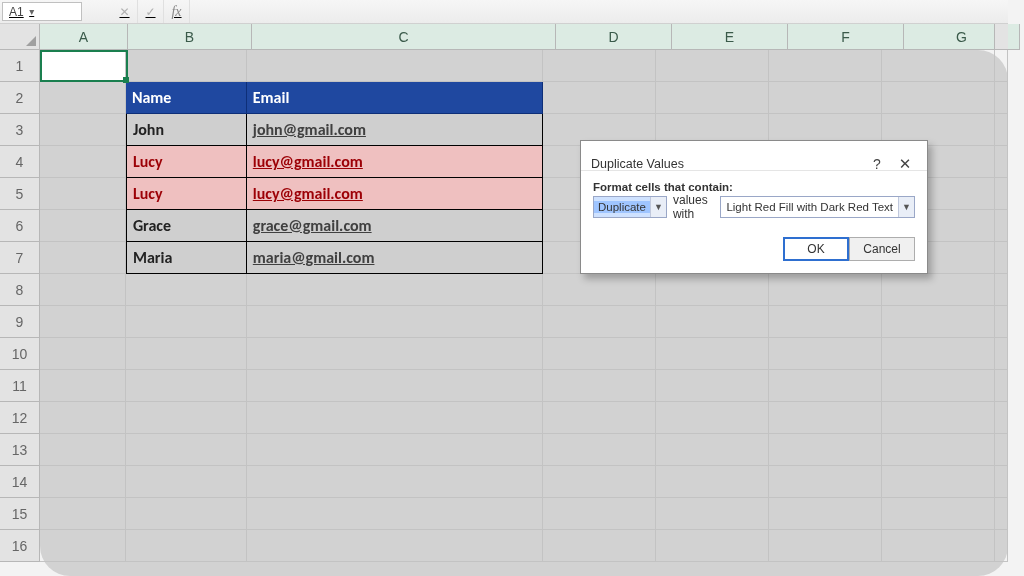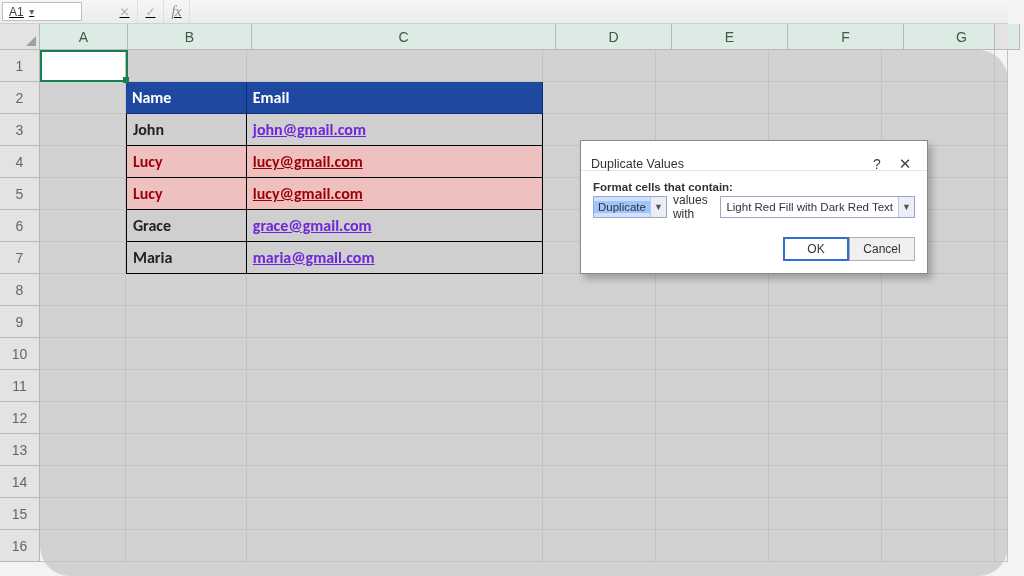--- a/index.html
+++ b/index.html
@@ -61,21 +61,21 @@
   .active-outline::after { content:""; position:absolute; right:-3px; bottom:-3px; width:6px; height:6px;
     background:#1a7f4f; }
 
   
   .hdr-cell-b, .hdr-cell-c { background:#1f48a0; color:#fff; font-weight:bold;
     border-right:1px solid #0e2f78; border-bottom:1px solid #0e2f78; }
   .data-b, .data-c { background:#cfcfcf; border-right:1px solid #000; border-bottom:1px solid #000;
     border-left:1px solid #000; font-weight:600; }
   .data-c { border-left:none; }
   .dup-b, .dup-c { background:#efc0c0; color:#9c0006; }
-  .link { color:#6d28d9; text-decoration:underline; }
+  .link { color:#404040; text-decoration:underline; }
   .link.dup { color:#9c0006; }
 
   
   .dialog { position:absolute; left:580px; top:140px; width:348px; background:#fff;
     border:1px solid #8a8a8a; box-shadow:4px 5px 7px rgba(0,0,0,0.25); font-size:12px; color:#333; }
   .dlg-title { display:flex; align-items:center; height:30px; padding:16px 8px 0 10px;
     border-bottom:1px solid #e5e5e5; font-size:12.5px; }
   .dlg-title-text { flex:1; }
   .dlg-help, .dlg-close { width:28px; height:22px; display:flex; align-items:center; justify-content:center;
     color:#444; font-size:14px; }

